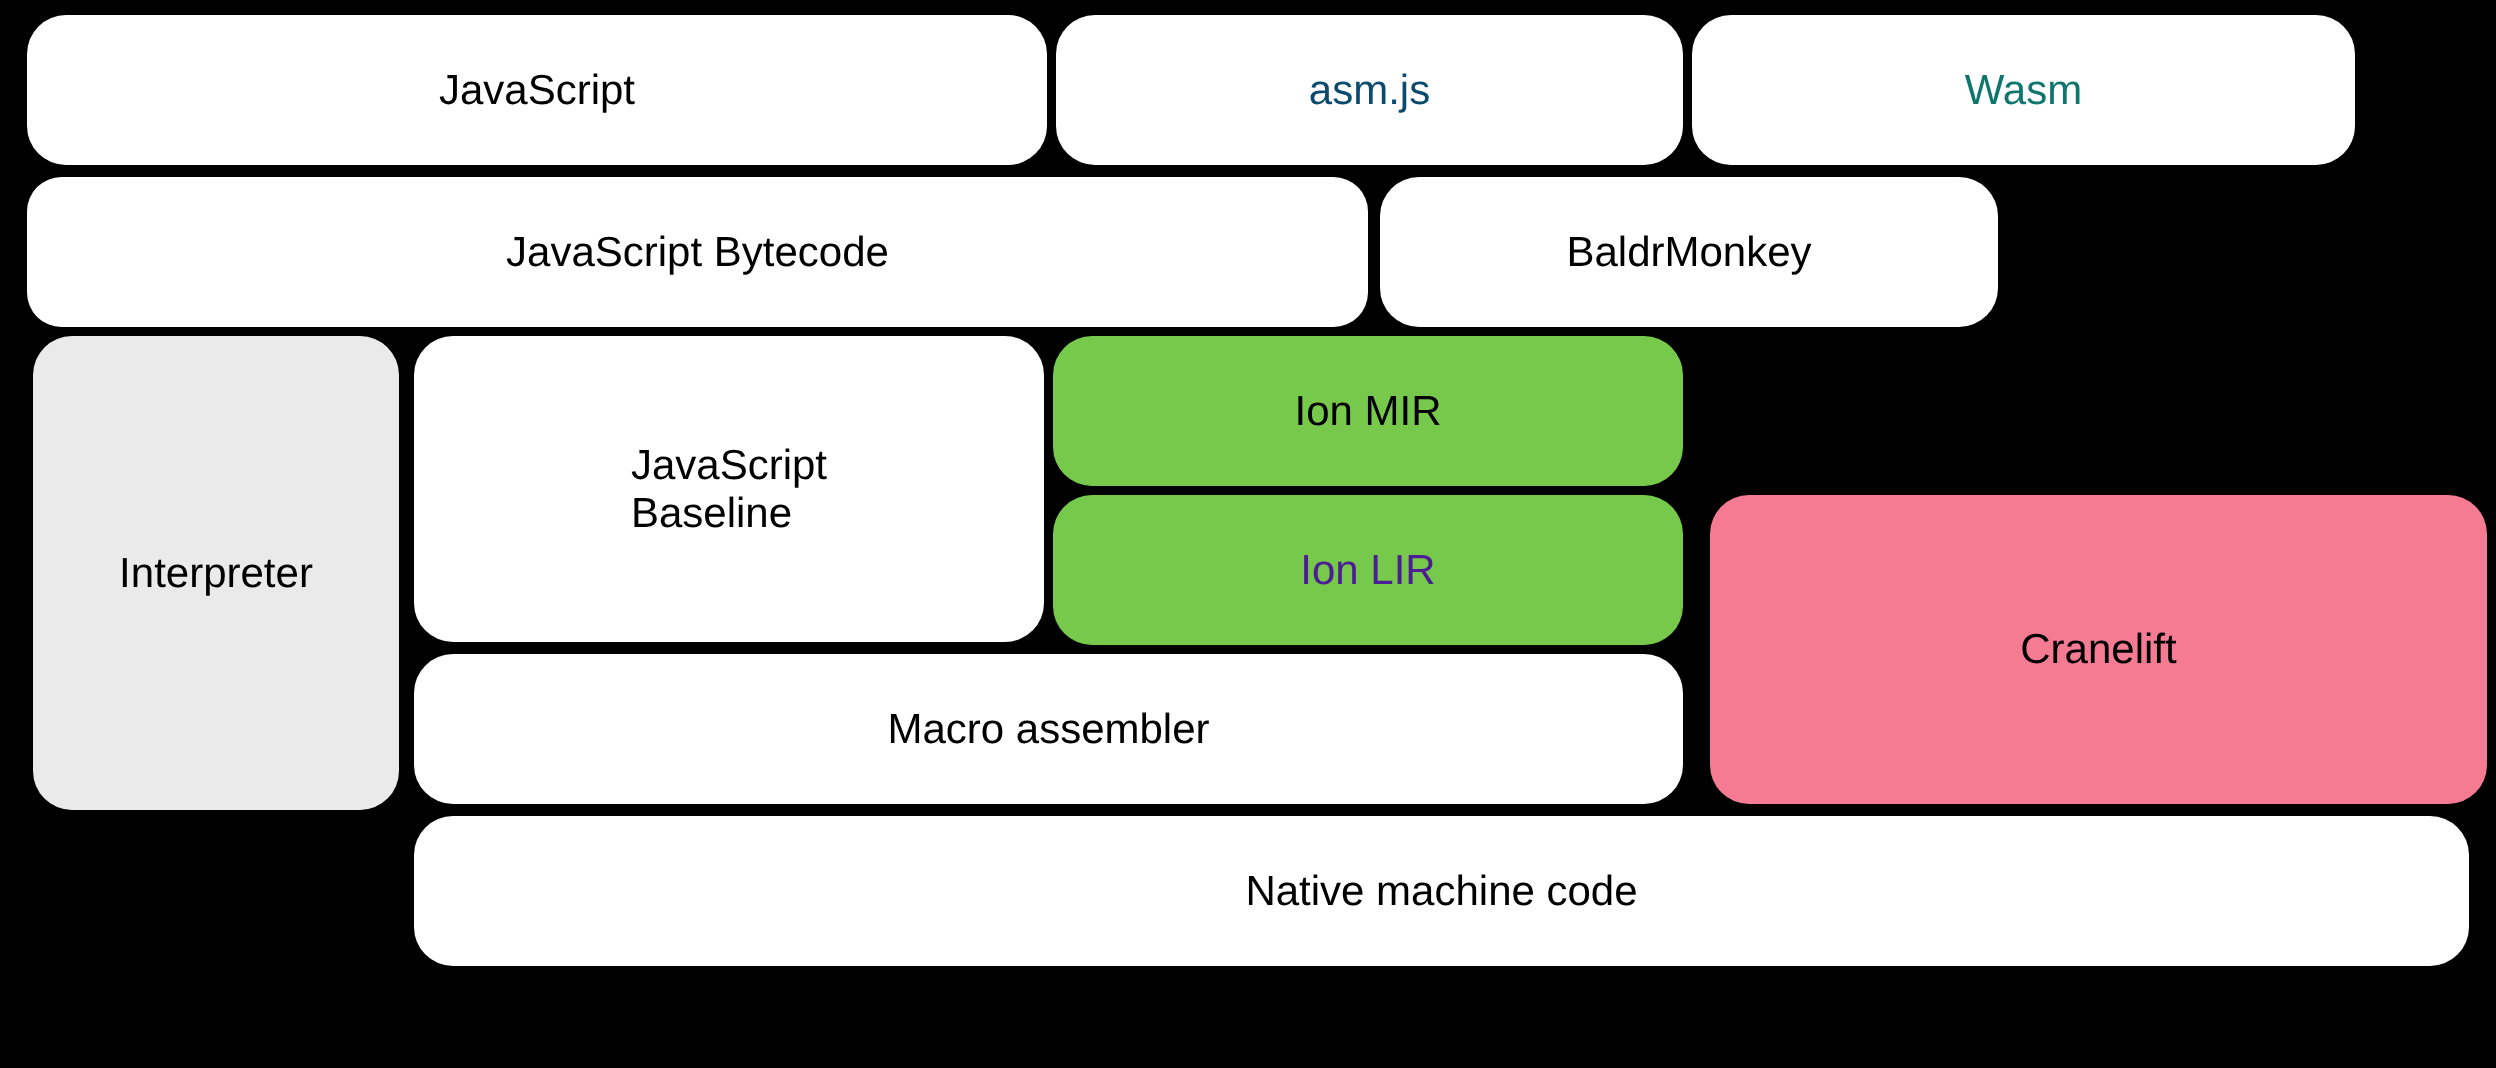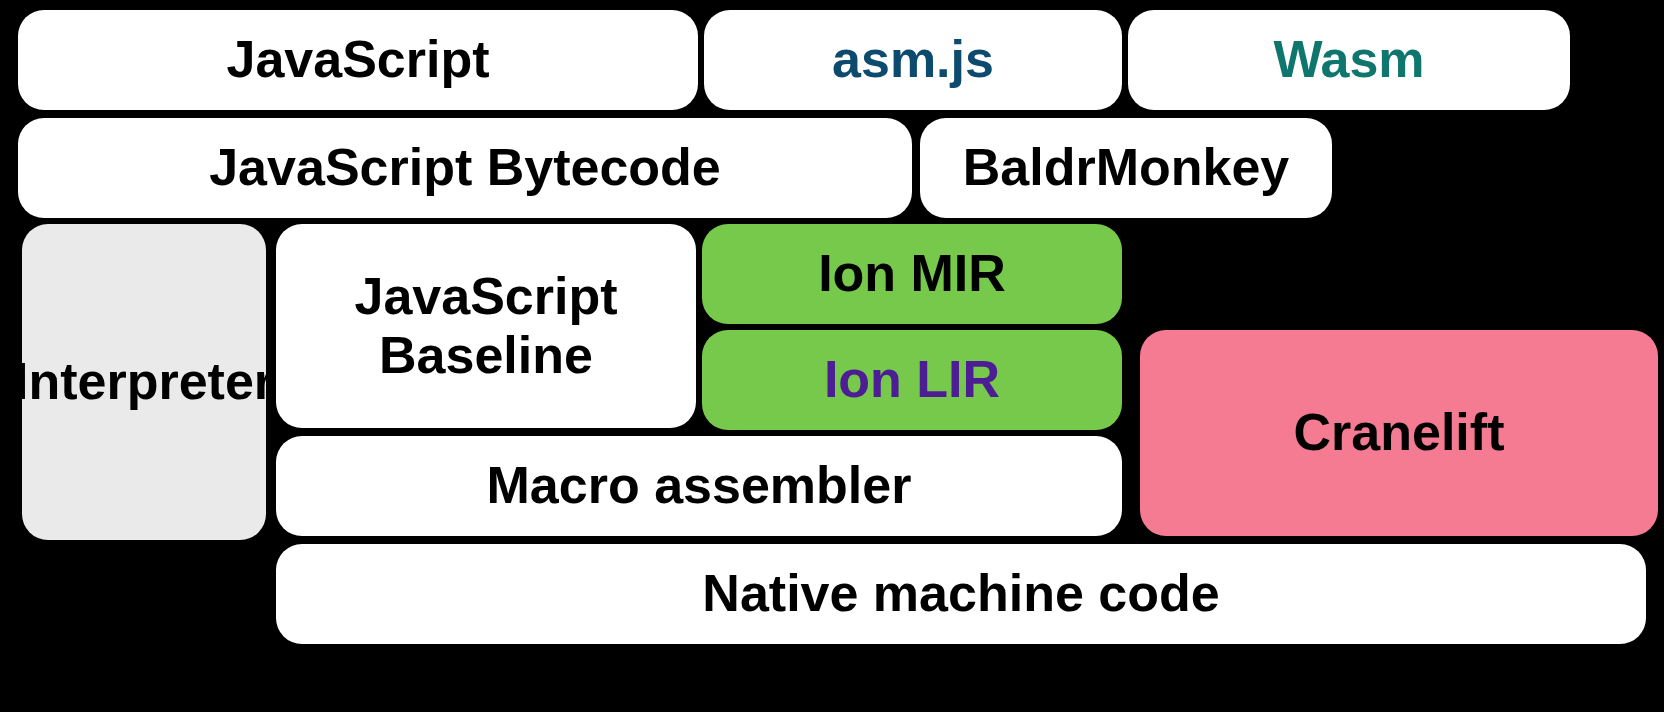--- a/index.html
+++ b/index.html
@@ -14,45 +14,45 @@
     background: #000000;
     overflow: hidden;
     font-family: "Liberation Sans", sans-serif;
   }
   .node {
     position: absolute;
     box-sizing: border-box;
     display: flex;
     align-items: center;
     justify-content: center;
-    text-align: center;
+    text-align: left;
     color: #000000;
-    font-size: 52px;
+    font-size: 28px;
     line-height: 1.14;
-    font-weight: 700;
+    font-weight: 400;
     letter-spacing: 0px;
     border-radius: 26px;
     background: #ffffff;
     padding: 0 10px;
     white-space: pre-line;
     overflow: hidden;
   }
   .node.white   { background: #ffffff; }
   .node.gray    { background: #eaeaea; }
   .node.green   { background: #76c94a; }
   .node.pink    { background: #f47b92; }
 </style>
 </head>
 <body>
 
 <div id="stage" style="background: rgb(0, 0, 0);">
     <div class="node white" style="left: 18px; top: 10px; width: 680px; height: 100px; background: rgb(255, 255, 255); color: rgb(0, 0, 0);">JavaScript</div>
     <div class="node white" style="left: 704px; top: 10px; width: 418px; height: 100px; background: rgb(255, 255, 255); color: #0c4a6e;">asm.js</div>
     <div class="node white" style="left: 1128px; top: 10px; width: 442px; height: 100px; background: rgb(255, 255, 255); color: #0f766e;">Wasm</div>
-    <div class="node white" style="left: 18px; top: 118px; width: 894px; height: 100px; background: rgb(255, 255, 255); color: rgb(0, 0, 0);">JavaScript Bytecode</div>
+    <div class="node white" style="left: 18px; top: 118px; width: 894px; height: 100px; background: rgb(255, 255, 255); color: rgb(0, 0, 0); border-radius: 23px;">JavaScript Bytecode</div>
     <div class="node white" style="left: 920px; top: 118px; width: 412px; height: 100px; background: rgb(255, 255, 255); color: rgb(0, 0, 0);">BaldrMonkey</div>
     <div class="node gray" style="left: 22px; top: 224px; width: 244px; height: 316px; background: rgb(234, 234, 234); color: rgb(0, 0, 0);">Interpreter</div>
     <div class="node white" style="left: 276px; top: 224px; width: 420px; height: 204px; background: rgb(255, 255, 255); color: rgb(0, 0, 0);">JavaScript
 Baseline</div>
     <div class="node green" style="left: 702px; top: 224px; width: 420px; height: 100px; background: rgb(118, 201, 74); color: rgb(0, 0, 0);">Ion MIR</div>
     <div class="node green" style="left: 702px; top: 330px; width: 420px; height: 100px; background: rgb(118, 201, 74); color: #4c1d95;">Ion LIR</div>
     <div class="node pink" style="left: 1128px; top: 330px; width: 518px; height: 206px; background: rgb(244, 123, 146); color: rgb(0, 0, 0); margin-left: 12px;">Cranelift</div>
     <div class="node white" style="left: 276px; top: 436px; width: 846px; height: 100px; background: rgb(255, 255, 255); color: rgb(0, 0, 0);">Macro assembler</div>
     <div class="node white" style="left: 276px; top: 544px; width: 1370px; height: 100px; background: rgb(255, 255, 255); color: rgb(0, 0, 0);">Native machine code</div>
   </div>

